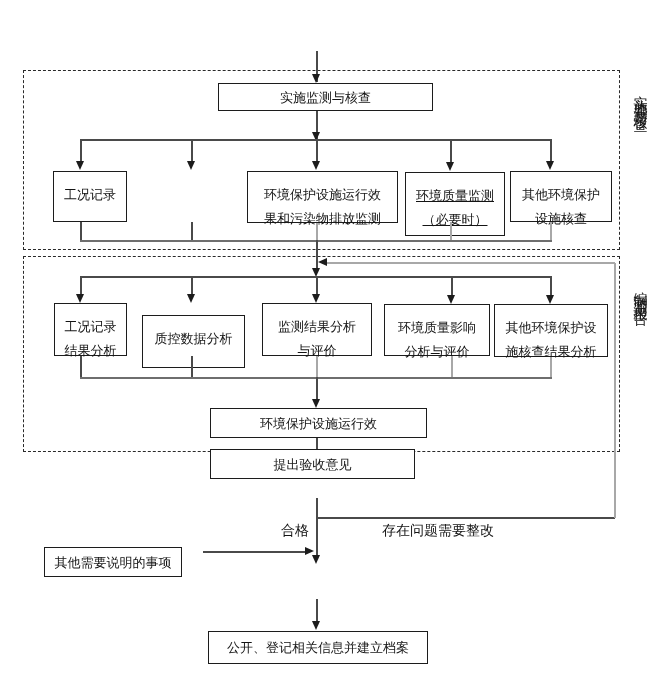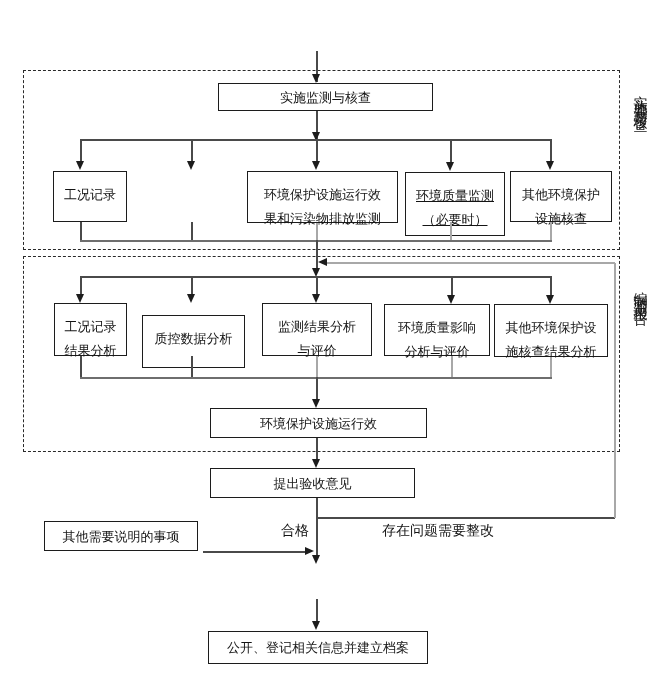--- a/index.html
+++ b/index.html
@@ -116,29 +116,29 @@
   <div class="vline gray" style="left:451px;top:356px;height:22px;"></div>
   <div class="vline gray" style="left:550px;top:357px;height:21px;"></div>
   <div class="hline mid" style="left:80px;top:377px;width:472px;"></div>
 
   <div class="vline" style="left:316px;top:377px;height:25px;"></div>
   <div class="arr-d" style="left:312px;top:399px;"></div>
   <div class="box center" style="left:210px;top:408px;width:217px;height:30px;">环境保护设施运行效</div>
 
   <div class="vline" style="left:316px;top:438px;height:23px;"></div>
   <div class="arr-d" style="left:312px;top:459px;"></div>
-  <div class="box center" style="left:210px;top:468px;width:205px;height:30px;">提出验收意见</div>
+  <div class="box center" style="left:210px;top:449px;width:205px;height:30px;">提出验收意见</div>
 
   <div class="vline" style="left:316px;top:498px;height:60px;"></div>
   <div class="hline" style="left:316px;top:517px;width:299px;"></div>
   <div class="vline gray" style="left:614px;top:263px;height:255px;"></div>
   <div class="lbl" style="left:281px;top:522px;">合格</div>
   <div class="lbl" style="left:382px;top:522px;">存在问题需要整改</div>
 
-  <div class="box center" style="left:44px;top:521px;width:154px;height:30px;">其他需要说明的事项</div>
+  <div class="box center" style="left:44px;top:547px;width:138px;height:30px;">其他需要说明的事项</div>
   <div class="hline" style="left:203px;top:551px;width:105px;"></div>
   <div class="arr-r" style="left:305px;top:547px;"></div>
 
   <div class="arr-d" style="left:312px;top:555px;"></div>
 
   <div class="vline" style="left:316px;top:599px;height:24px;"></div>
   <div class="arr-d" style="left:312px;top:621px;"></div>
   <div class="box center" style="left:208px;top:631px;width:220px;height:33px;">公开、登记相关信息并建立档案</div>
 
 </div>

